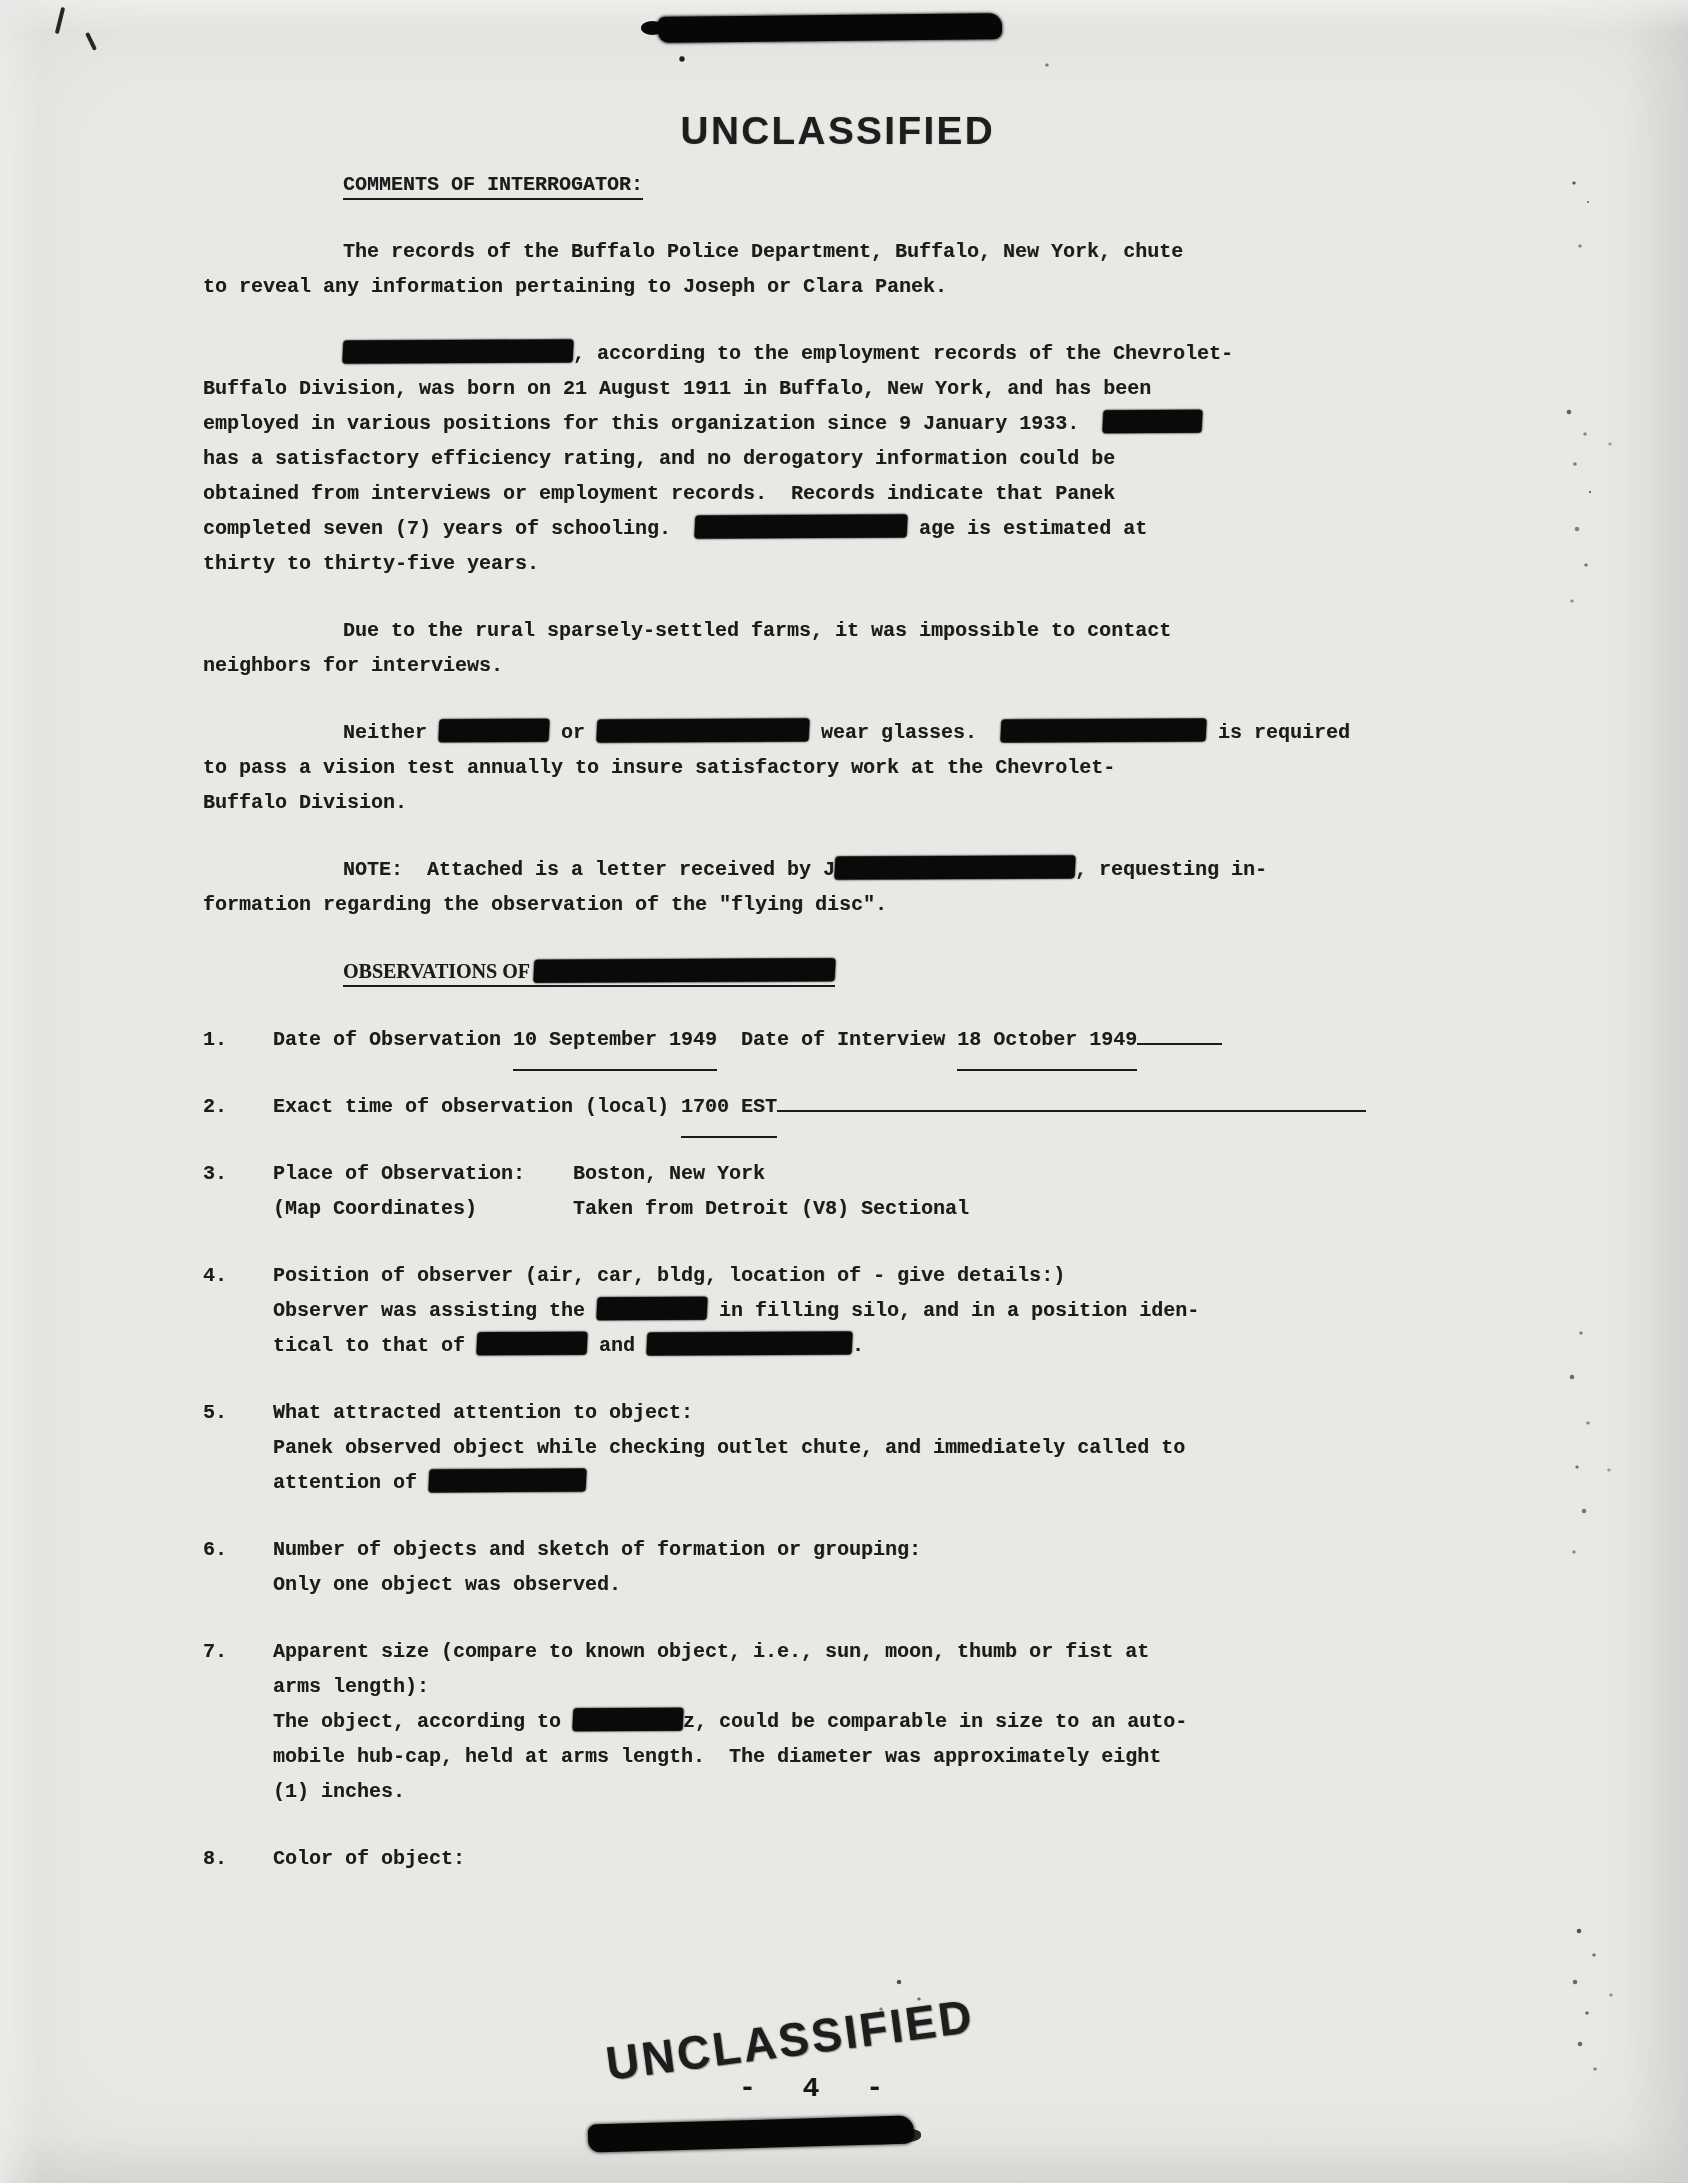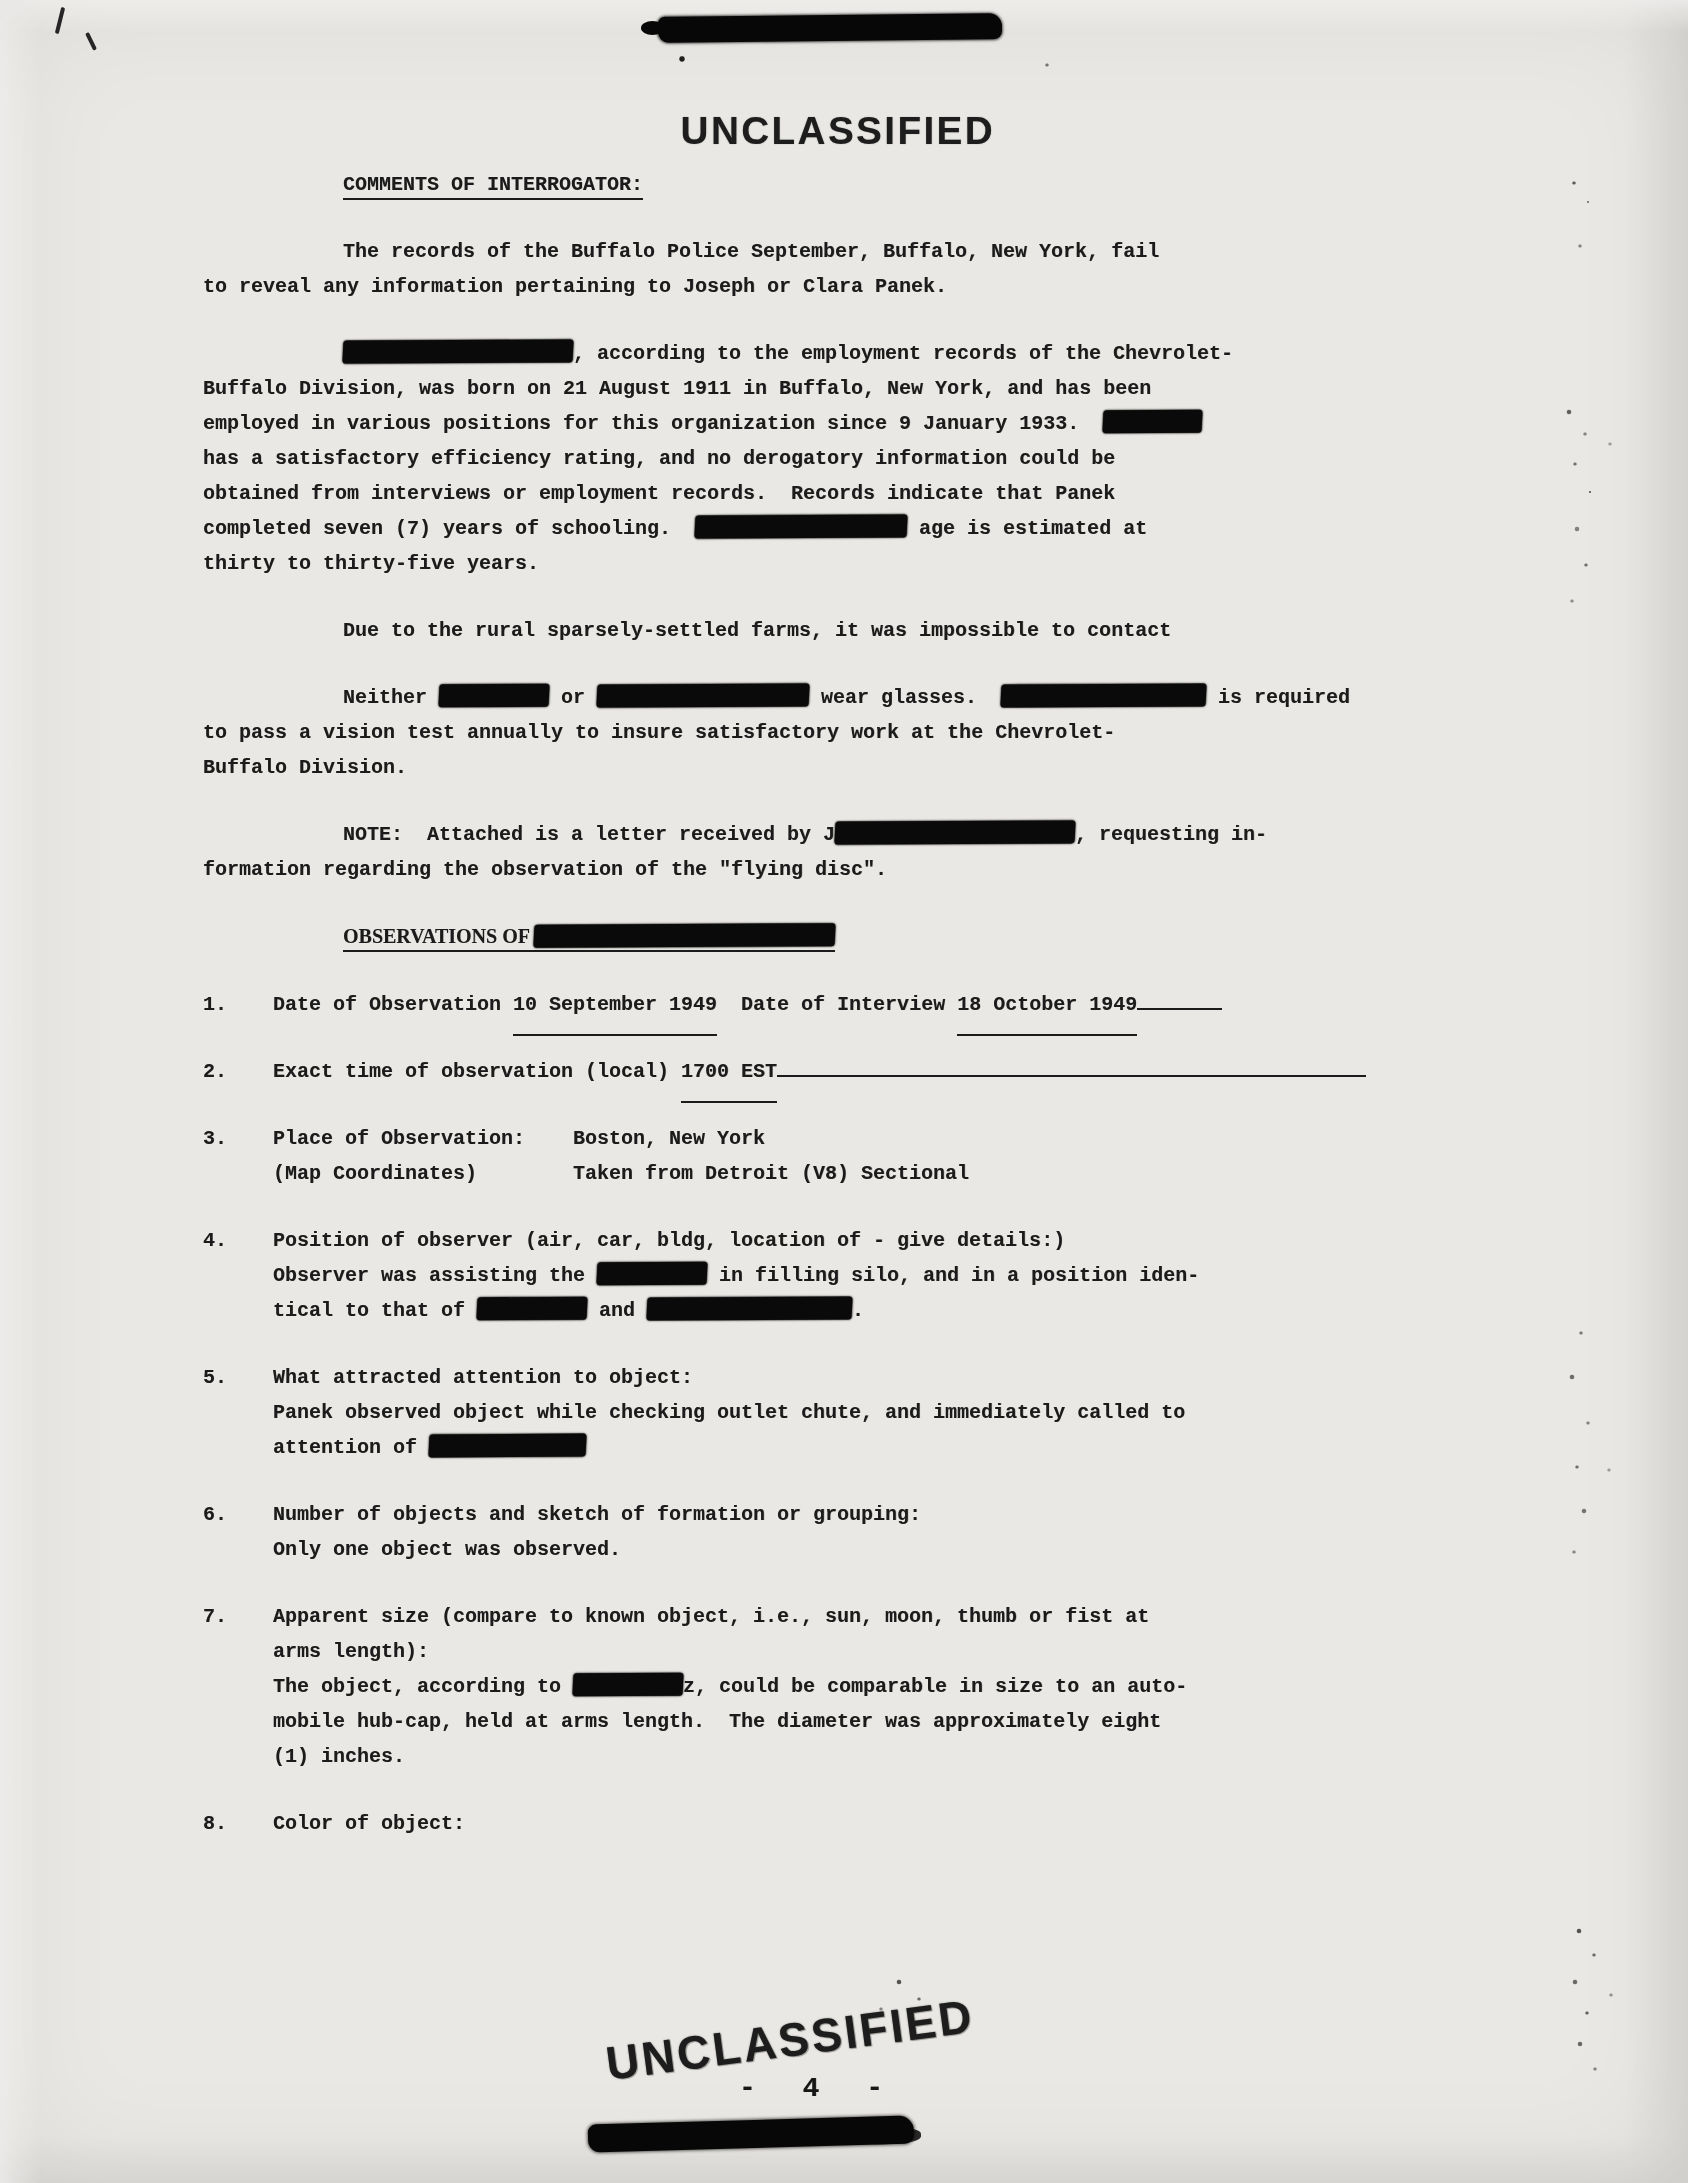--- a/index.html
+++ b/index.html
@@ -105,34 +105,35 @@
   <div class="pen-mark pen-mark-2"></div>
 
   <div class="bar bar-top"></div>
   <div class="bar bar-top-nub"></div>
 
   <div class="stamp stamp-top">UNCLASSIFIED</div>
 
   <div class="doc" id="doc-body">
       <div class="block heading line"><span class="heading-text">COMMENTS OF INTERROGATOR:</span></div>
       <div class="block para">
-        <div class="line first">The records of the Buffalo Police September, Buffalo, New York, fail</div>
+        <div class="line first">The records of the Buffalo Police Department, Buffalo, New York, chute</div>
         <div class="line">to reveal any information pertaining to Joseph or Clara Panek.</div>
       </div>
       <div class="block para">
         <div class="line first"><span class="redact" style="width: 230px;"></span>, according to the employment records of the Chevrolet-</div>
         <div class="line">Buffalo Division, was born on 21 August 1911 in Buffalo, New York, and has been</div>
         <div class="line">employed in various positions for this organization since 9 January 1933.  <span class="redact" style="width: 99px;"></span></div>
         <div class="line">has a satisfactory efficiency rating, and no derogatory information could be</div>
         <div class="line">obtained from interviews or employment records.  Records indicate that Panek</div>
         <div class="line">completed seven (7) years of schooling.  <span class="redact" style="width: 212px;"></span> age is estimated at</div>
         <div class="line">thirty to thirty-five years.</div>
       </div>
       <div class="block para">
         <div class="line first">Due to the rural sparsely-settled farms, it was impossible to contact</div>
+        <div class="line">neighbors for interviews.</div>
       </div>
       <div class="block para">
         <div class="line first">Neither <span class="redact" style="width: 110px;"></span> or <span class="redact" style="width: 212px;"></span> wear glasses.  <span class="redact" style="width: 205px;"></span> is required</div>
         <div class="line">to pass a vision test annually to insure satisfactory work at the Chevrolet-</div>
         <div class="line">Buffalo Division.</div>
       </div>
       <div class="block para">
         <div class="line first">NOTE:  Attached is a letter received by J<span class="redact" style="width: 240px;"></span>, requesting in-</div>
         <div class="line">formation regarding the observation of the "flying disc".</div>
       </div>

